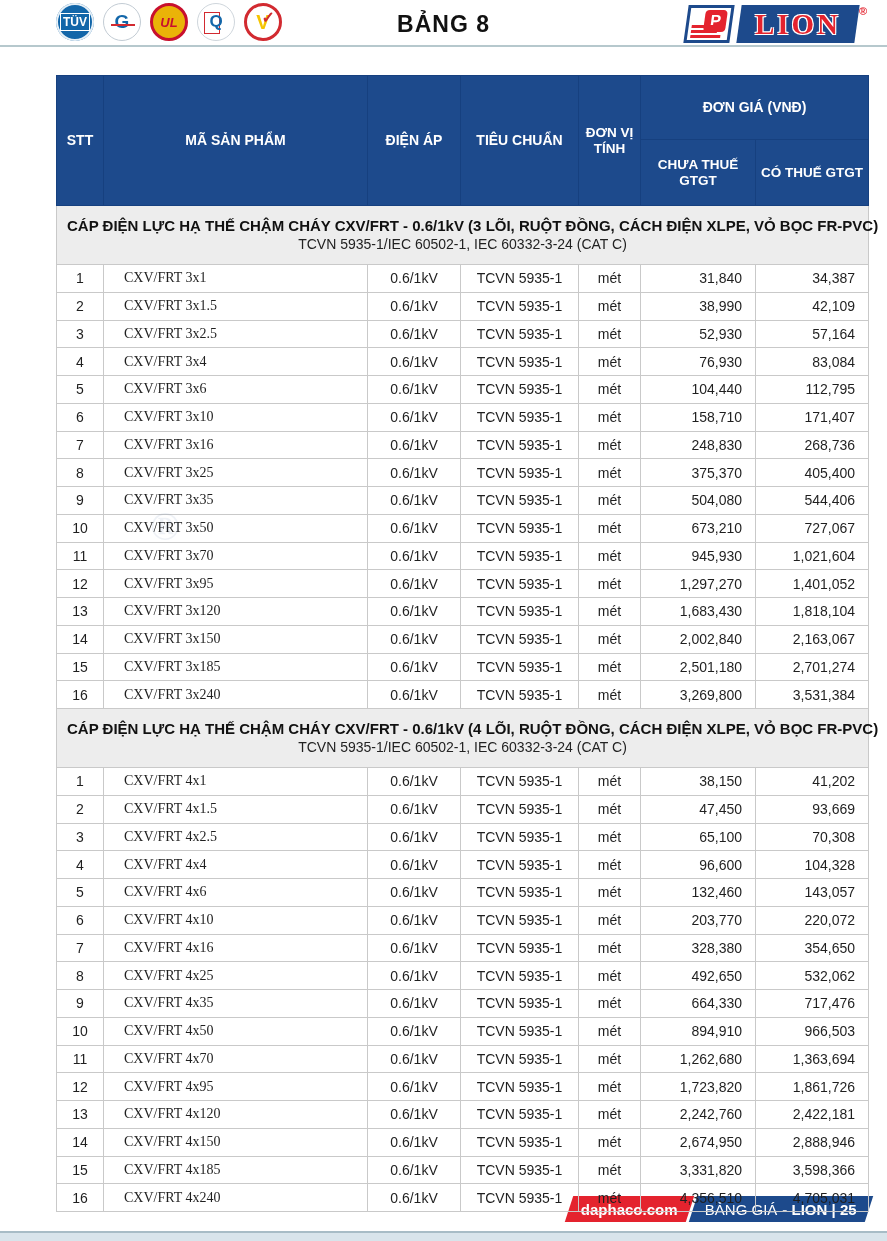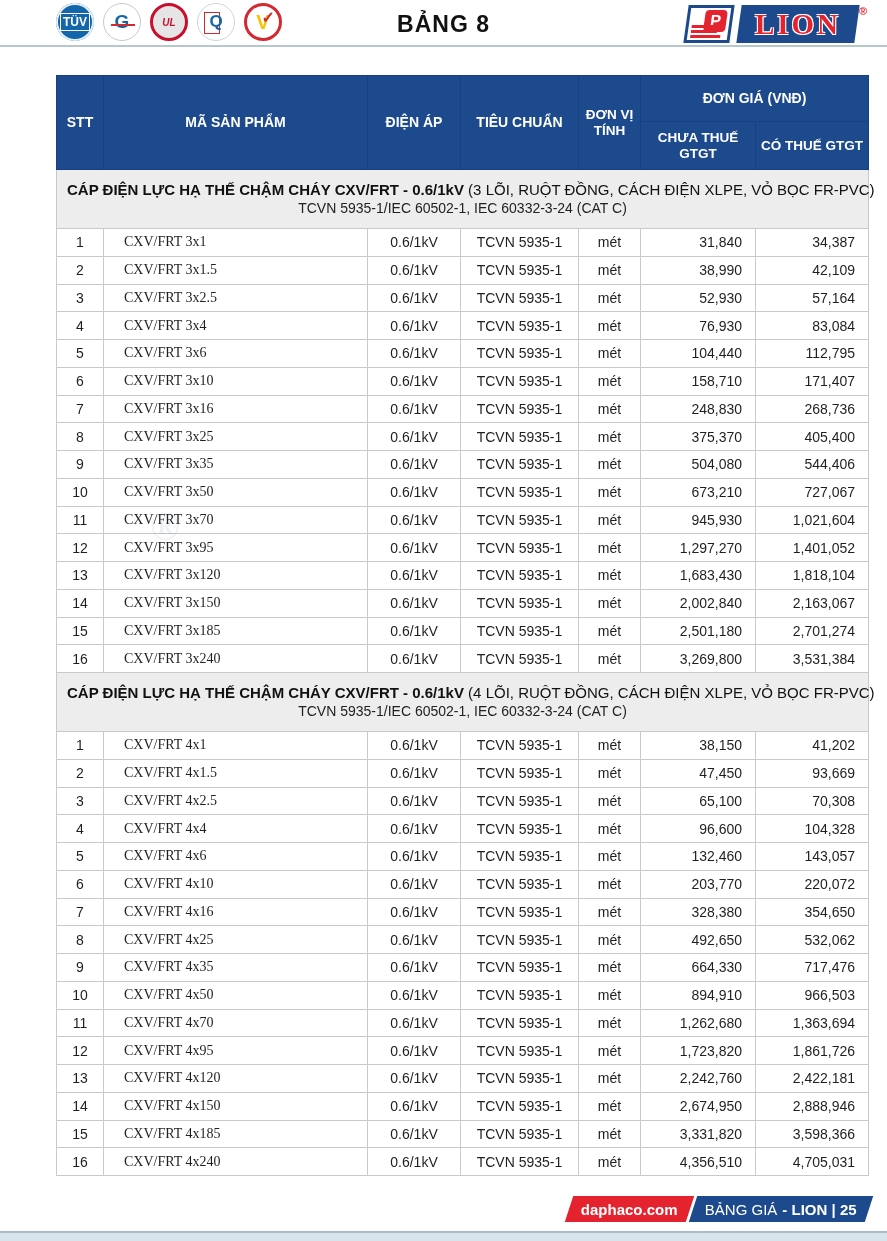--- a/index.html
+++ b/index.html
@@ -8,21 +8,21 @@
     font-family:"Liberation Sans", sans-serif;color:#1a1a1a;
   }
   
   .cert-row{position:absolute;left:56px;top:3px;display:flex;gap:9px;}
   .cert{width:38px;height:38px;border-radius:50%;display:flex;align-items:center;justify-content:center;
         font-weight:bold;position:relative;box-sizing:border-box;}
   .cert-tuv{background:#1266a9;color:#fff;font-size:12px;box-shadow:inset 0 0 0 2px rgba(255,255,255,.9);}
   .cert-tuv span{border:1px solid #fff;padding:1px 2px;transform:rotate(0);}
   .cert-jas{background:#fff;border:1px solid #c3ccd4;color:#1266a9;font-size:19px;}
   .cert-jas:after{content:"";position:absolute;left:7px;top:20px;width:24px;height:2px;background:#d22a30;}
-  .cert-ul{background:#e5e5e5;border:3px solid #c8102e;color:#c8102e;font-size:10px;font-style:italic;}
+  .cert-ul{background:#eab308;border:3px solid #c8102e;color:#c8102e;font-size:13px;font-style:italic;}
   .cert-q{background:#fff;border:1px solid #cfd6dc;color:#1266a9;font-size:17px;}
   .cert-q i{position:absolute;left:6px;top:8px;width:14px;height:20px;border:1px solid #d22a30;}
   .cert-q b{position:relative;z-index:1;}
   .cert-v{background:#fff;border:3px solid #d22a30;color:#f5c400;font-size:20px;}
   .cert-v .chk{position:absolute;right:4px;top:2px;color:#d22a30;font-size:16px;font-weight:bold;}
   .page-title{position:absolute;left:0;right:0;top:11px;text-align:center;
     font-size:23px;font-weight:800;letter-spacing:1px;color:#111;}
   .top-divider{position:absolute;left:0;right:0;top:45px;height:2px;background:#b6c8cd;}
   
   .lion-logo{position:absolute;right:20px;top:5px;display:flex;align-items:stretch;height:38px;}
@@ -36,32 +36,32 @@
   .p-emblem .s3{bottom:2px;width:30px;}
   .lion-box{background:#1d4a8c;margin-left:7px;padding:0 16px;display:flex;align-items:center;
     transform:skewX(-8deg);}
   .lion-text{font-family:"Liberation Serif", serif;font-weight:bold;font-size:29px;letter-spacing:3px;color:#e4232e;
     text-shadow:-1px -1px 0 #fff,1px -1px 0 #fff,-1px 1px 0 #fff,1px 1px 0 #fff;transform:skewX(8deg);}
   .lion-reg{color:#e4232e;font-size:11px;font-weight:bold;margin-left:2px;align-self:flex-start;}
   
   .table-wrap{position:absolute;left:56px;top:75px;width:812px;z-index:1;}
   table{border-collapse:collapse;table-layout:fixed;width:812px;font-size:14px;}
   thead th{background:#1d4a8c;color:#fff;font-weight:bold;border:1px solid #16407f;
-    padding:8px 2px;line-height:1.15;font-size:14px;text-align:center;}
+    padding:17px 2px;line-height:1.15;font-size:14px;text-align:center;}
   thead .sub th{font-size:13.5px;}
   thead th.unit-h{font-size:13.5px;}
   tbody td{border:1px solid #c9c9c9;background:transparent;}
   .data-row td{height:26.75px;padding:0;font-size:14px;color:#1f1f1f;}
   .data-row td.c{text-align:center;}
   .data-row td.l{text-align:left;padding-left:20px;font-family:Liberation Serif, serif;}
   .data-row td.r{text-align:right;padding-right:13px;}
   .section-row td{background:#ededed;height:50px;padding:3px 10px 5px 10px;vertical-align:middle;}
   .sec-l1{font-size:15px;color:#111;white-space:nowrap;}
   .sec-b{font-weight:800;}
-  .sec-n{font-weight:400;text-align:center;}
+  .sec-n{font-weight:700;text-align:center;}
   .sec-l2{font-size:14px;color:#222;margin-top:2px;text-align:center;}
   
   .watermark{position:absolute;left:150px;top:495px;width:660px;z-index:2;pointer-events:none;
     opacity:0.07;color:#1d4a8c;font-family:"Liberation Serif", serif;font-weight:bold;
     font-size:150px;letter-spacing:10px;display:flex;align-items:flex-start;white-space:nowrap;}
   .watermark .wreg{font-size:40px;margin-top:8px;}
   
   .footer{position:absolute;right:18px;top:1196px;display:flex;height:26px;}
   .badge{display:flex;align-items:center;transform:skewX(-18deg);padding:0 12px;}
   .badge > span{transform:skewX(18deg);display:inline-block;white-space:nowrap;}

